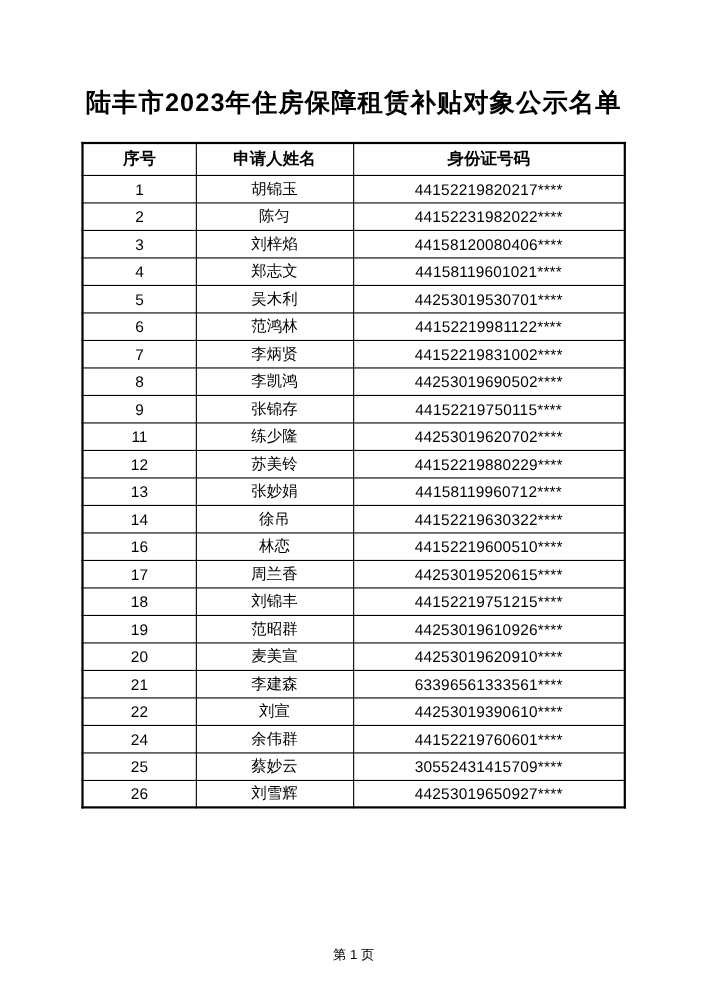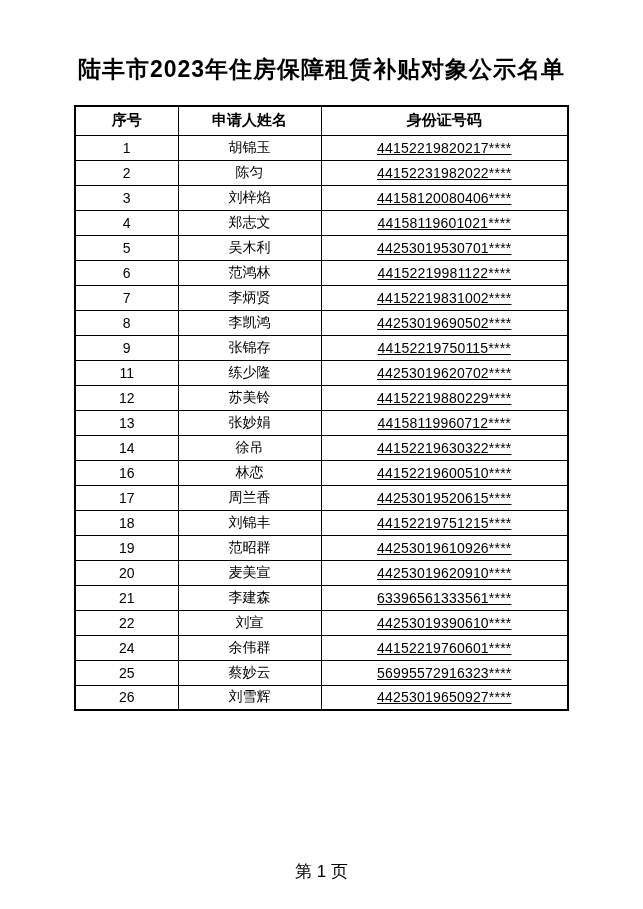--- a/index.html
+++ b/index.html
@@ -6,21 +6,21 @@
   html, body { background: #ffffff; }
   body { font-family: "Liberation Sans", "DejaVu Sans", sans-serif; color: #000000; }
   .page {
     position: relative;
     width: 643px;
     height: 909px;
     background: #ffffff;
     overflow: hidden;
   }
   .title-block {
-    padding-top: 54px;
+    padding-top: 78px;
     text-align: center;
     font-weight: bold;
     font-size: 23px;
     line-height: 31px;
     letter-spacing: 1px;
   }
   table.roster {
     margin: 20px auto 0 auto;
     border-collapse: collapse;
     border: 2px solid #000000;
@@ -41,28 +41,28 @@
     margin-top: 36px;
   }
   table.roster td {
     height: 25px;
     font-size: 14px;
     font-weight: normal;
   }
   col.col-no { width: 103px; }
   col.col-name { width: 143px; }
   col.col-id { width: 247px; }
-  td.id-cell { font-size: 15px; letter-spacing: 0.2px; text-decoration: underline; }
+  td.id-cell { font-size: 15px; letter-spacing: 0.2px; }
   .footer {
     position: absolute;
     left: 0;
     width: 100%;
     top: 860px;
     text-align: center;
-    font-size: 17px;
+    font-size: 12px;
   }
 </style>
 </head>
 <body>
 
 <div class="page">
 
   <div class="title-block">
     <div>陆丰市2023年住房保障租赁补贴对象公示名单</div>
   </div>
@@ -182,21 +182,21 @@
           <td class="id-cell">44253019390610****</td>
         </tr>
         <tr>
           <td>24</td>
           <td>余伟群</td>
           <td class="id-cell">44152219760601****</td>
         </tr>
         <tr>
           <td>25</td>
           <td>蔡妙云</td>
-          <td class="id-cell">56995572916323****</td>
+          <td class="id-cell">30552431415709****</td>
         </tr>
         <tr>
           <td>26</td>
           <td>刘雪辉</td>
           <td class="id-cell">44253019650927****</td>
         </tr>
       </tbody>
   </table>
 
   <div class="footer">第 1 页</div>

